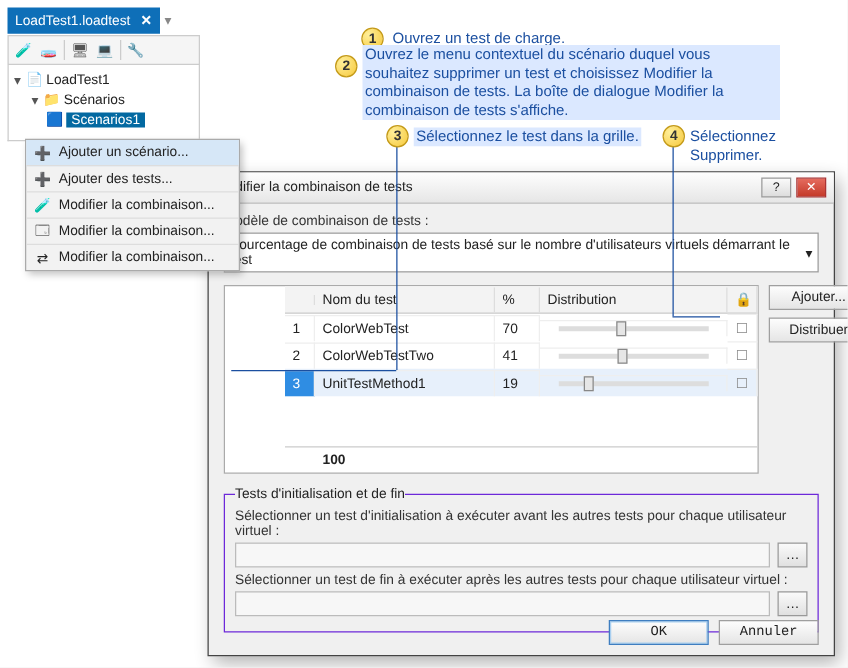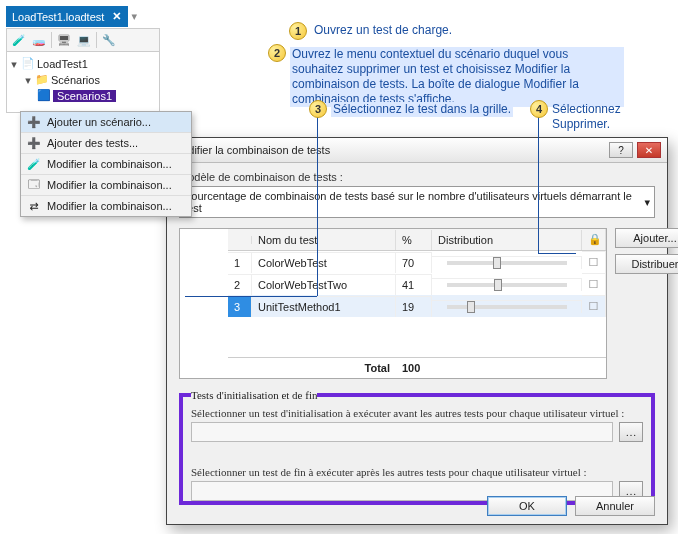--- a/index.html
+++ b/index.html
@@ -48,21 +48,21 @@
       border: 1px solid #ccc;
       border-top: none;
       background: #fff;
       padding: 4px 2px 8px 2px;
     }
     .tree-node { display: flex; align-items: center; gap: 2px; padding: 1px 0; }
     .tree-toggle { width: 10px; display: inline-block; text-align: center; color: #555; }
     .tree-icon { width: 14px; height: 14px; display: inline-flex; }
     .tree-children { padding-left: 14px; }
     .tree-selected {
-      background: #4c1d95; color: #fff; padding: 0 4px;
+      background: #0369a1; color: #fff; padding: 0 4px;
     }
     
     .context-menu {
       position: absolute; top: 111px; left: 20px;
       width: 172px;
       background: #f2f2f2;
       border: 1px solid #aaa;
       box-shadow: 2px 3px 6px rgba(0,0,0,0.25);
       z-index: 5;
     }
@@ -162,37 +162,36 @@
     .btn {
       min-width: 80px;
       padding: 3px 10px;
       background: linear-gradient(to bottom,#fdfdfd,#e5e5e5);
       border: 1px solid #9f9f9f;
       text-align: center;
       font-size: 11px;
     }
     .btn.supprimer { border-color: #8aa8cc; }
     .init-group {
-      border: 4px solid #6d28d9;
-      padding: 6px 8px 0 8px;
+      border: 1px solid #6d28d9;
+      padding: 6px 8px 12px 8px;
       margin-top: 10px;
-      font-family: Liberation Serif, serif;
     }
     .init-row { display:flex; gap:6px; align-items:center; margin-top:3px; }
     .init-field {
       flex:1; height:20px; background:#f7f7f7; border:1px solid #bbb;
     }
     .init-browse {
       width: 24px; height:20px; border:1px solid #999;
       background: linear-gradient(to bottom,#fafafa,#e0e0e0);
       display:flex;align-items:center;justify-content:center;
     }
     .dialog-footer {
       position:absolute; bottom:8px; right:12px;
-      display:flex; gap:8px;
+      display:flex; gap:8px;font-family:Liberation Mono, monospace;
     }
     .btn.primary { border: 1px solid #3f7ec0; box-shadow: inset 0 0 0 1px #a8cff0; }
   </style>
 </head>
 <body>
 
 <div class="tab-bar">
   <div class="tab">
     <span>LoadTest1.loadtest</span>
     <span class="icon-x">✕</span>
@@ -251,21 +250,21 @@
   <div class="context-item">
     <span class="context-icon">⇄</span>
     <span>Modifier la combinaison...</span>
   </div>
 </div>
 
 <div class="step-badge" style="top:22px;left:289px">1</div>
 <div class="step-text" style="top:23px;left:314px;width:340px">Ouvrez un test de charge.</div>
 
 <div class="step-badge" style="top:44px;left:268px">2</div>
-<div class="step-text highlight" style="top:47px;left:290px;width:334px">Ouvrez le menu contextuel du scénario duquel vous souhaitez supprimer un test et choisissez Modifier la combinaison de tests. La boîte de dialogue Modifier la combinaison de tests s'affiche.</div>
+<div class="step-text highlight" style="top:36px;left:290px;width:334px">Ouvrez le menu contextuel du scénario duquel vous souhaitez supprimer un test et choisissez Modifier la combinaison de tests. La boîte de dialogue Modifier la combinaison de tests s'affiche.</div>
 
 <div class="step-badge" style="top:100px;left:309px">3</div>
 <div class="step-text highlight" style="top:102px;left:331px">Sélectionnez le test dans la grille.</div>
 
 <div class="step-badge" style="top:100px;left:530px">4</div>
 <div class="step-text" style="top:102px;left:552px">Sélectionnez Supprimer.</div>
 
 <div class="connector" style="top:116px;left:317px;height:180px"></div>
 <div class="connector" style="top:296px;left:185px;height:1px;width:132px;background:#1b4fa0"></div>
 <div class="connector" style="top:116px;left:538px;height:137px"></div>
@@ -324,40 +323,39 @@
           <div class="cell">
               <div class="slider">
                 <div class="thumb" style="left:20px"></div>
               </div>
             </div>
           <div class="cell lock-col">☐</div>
         </div>
         <div style="height:40px"></div>
         <div class="grid-total">
           <div class="cell"></div>
-          <div class="cell" style="text-align:right">Total</div>
           <div class="cell">100</div>
           <div class="cell"></div>
           <div class="cell"></div>
         </div>
       </div>
       <div class="side-buttons">
         <div class="btn">Ajouter...</div>
         <div class="btn">Distribuer</div>
       </div>
     </div>
 
     <fieldset class="init-group">
       <legend>Tests d'initialisation et de fin</legend>
       <div class="label">Sélectionner un test d'initialisation à exécuter avant les autres tests pour chaque utilisateur virtuel :</div>
       <div class="init-row">
         <div class="init-field"></div>
         <div class="init-browse">…</div>
       </div>
-      <div class="label" style="margin-top:24px">Sélectionner un test de fin à exécuter après les autres tests pour chaque utilisateur virtuel :</div>
+      <div class="label" style="margin-top:4px">Sélectionner un test de fin à exécuter après les autres tests pour chaque utilisateur virtuel :</div>
       <div class="init-row">
         <div class="init-field"></div>
         <div class="init-browse">…</div>
       </div>
     </fieldset>
   </div>
   <div class="dialog-footer">
     <div class="btn primary">OK</div>
     <div class="btn">Annuler</div>
   </div>

